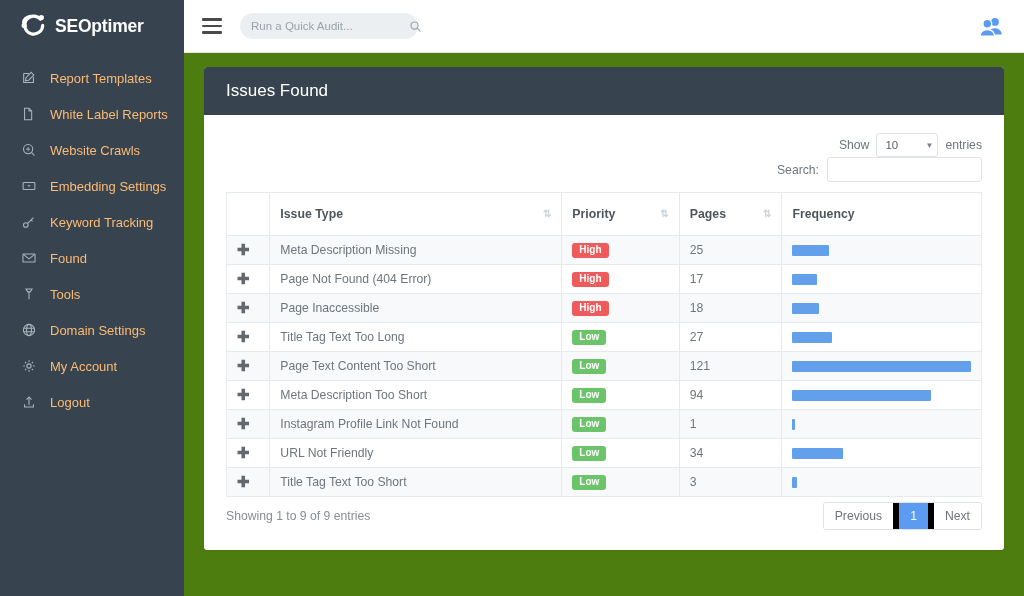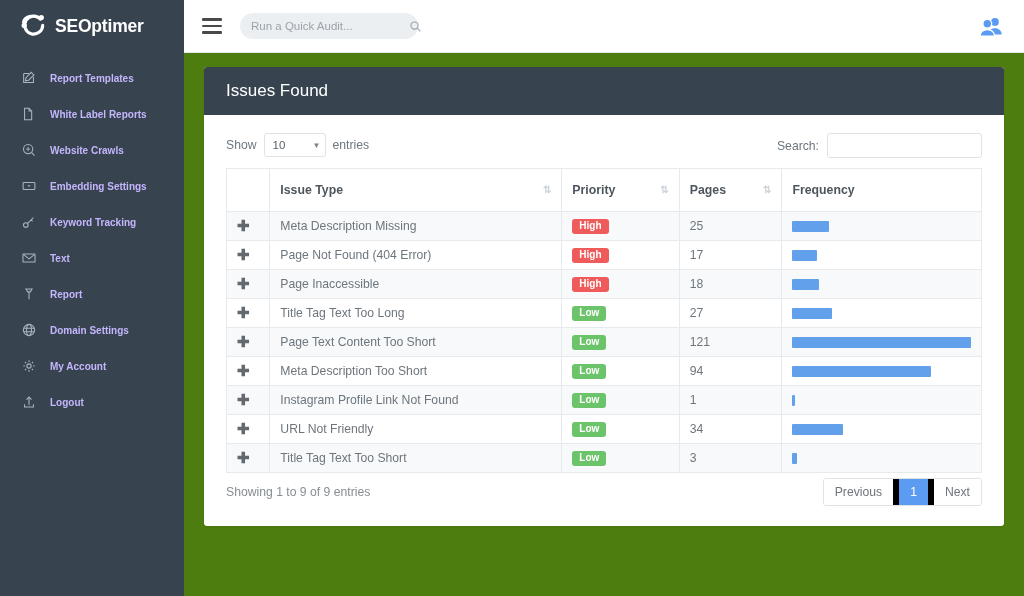--- a/index.html
+++ b/index.html
@@ -47,24 +47,23 @@
     cursor: pointer;
   }
   .nav-icon {
     width: 17px; height: 17px;
     display: flex; align-items: center; justify-content: center;
     color: #aab4bd;
     flex: 0 0 17px;
   }
   .nav-icon svg { display: block; }
   .nav-label {
-    color: #c4b5fd;
-    font-size: 10px;
+    color: #fdba74;
+    font-size: 13px;
     white-space: nowrap;
-    font-weight: bold;
   }
 
   
   .main {
     flex: 1;
     height: 596px;
     background: #4d7c0f;
     position: relative;
   }
   .topbar {
@@ -133,23 +132,24 @@
     color: #8e969d;
     font-size: 12.3px;
     line-height: 1.65;
     margin: 0 0 18px 0;
     max-width: 660px;
   }
 
   
   .table-controls {
     display: flex;
-    align-items: flex-start;
+    align-items: flex-end;
     justify-content: space-between;
     margin-bottom: 10px;
+    flex-direction: column;
   }
   .show-entries {
     display: flex; align-items: center; gap: 7px;
     font-size: 12.2px; color: #6d767e;
   }
   .entries-select {
     width: 62px; height: 24px;
     border: 1px solid #dfe3e6;
     border-radius: 3px;
     background: #fff;
@@ -353,31 +353,31 @@
         <span class="nav-label">Keyword Tracking</span>
       </div>
 
       <div class="nav-item">
         <span class="nav-icon">
           <svg viewBox="0 0 18 18" width="16" height="16" fill="none" stroke="currentColor" stroke-width="1.2">
             <rect x="2.2" y="4.4" width="13.6" height="9.2" rx="0.8"></rect>
               <path d="M2.6 5l6.4 5 6.4-5"></path>
           </svg>
         </span>
-        <span class="nav-label">Text</span>
+        <span class="nav-label">Found</span>
       </div>
 
       <div class="nav-item">
         <span class="nav-icon">
           <svg viewBox="0 0 18 18" width="16" height="16" fill="none" stroke="currentColor" stroke-width="1.2">
             <path d="M5.6 3.4h6.8l-2 3.2H7.6z"></path>
               <path d="M9 6.6v8.2"></path>
           </svg>
         </span>
-        <span class="nav-label">Report</span>
+        <span class="nav-label">Tools</span>
       </div>
 
       <div class="nav-item">
         <span class="nav-icon">
           <svg viewBox="0 0 18 18" width="16" height="16" fill="none" stroke="currentColor" stroke-width="1.2">
             <circle cx="9" cy="9" r="6.3"></circle>
               <ellipse cx="9" cy="9" rx="2.8" ry="6.3"></ellipse>
               <path d="M2.9 7h12.2M2.9 11h12.2"></path>
           </svg>
         </span>

